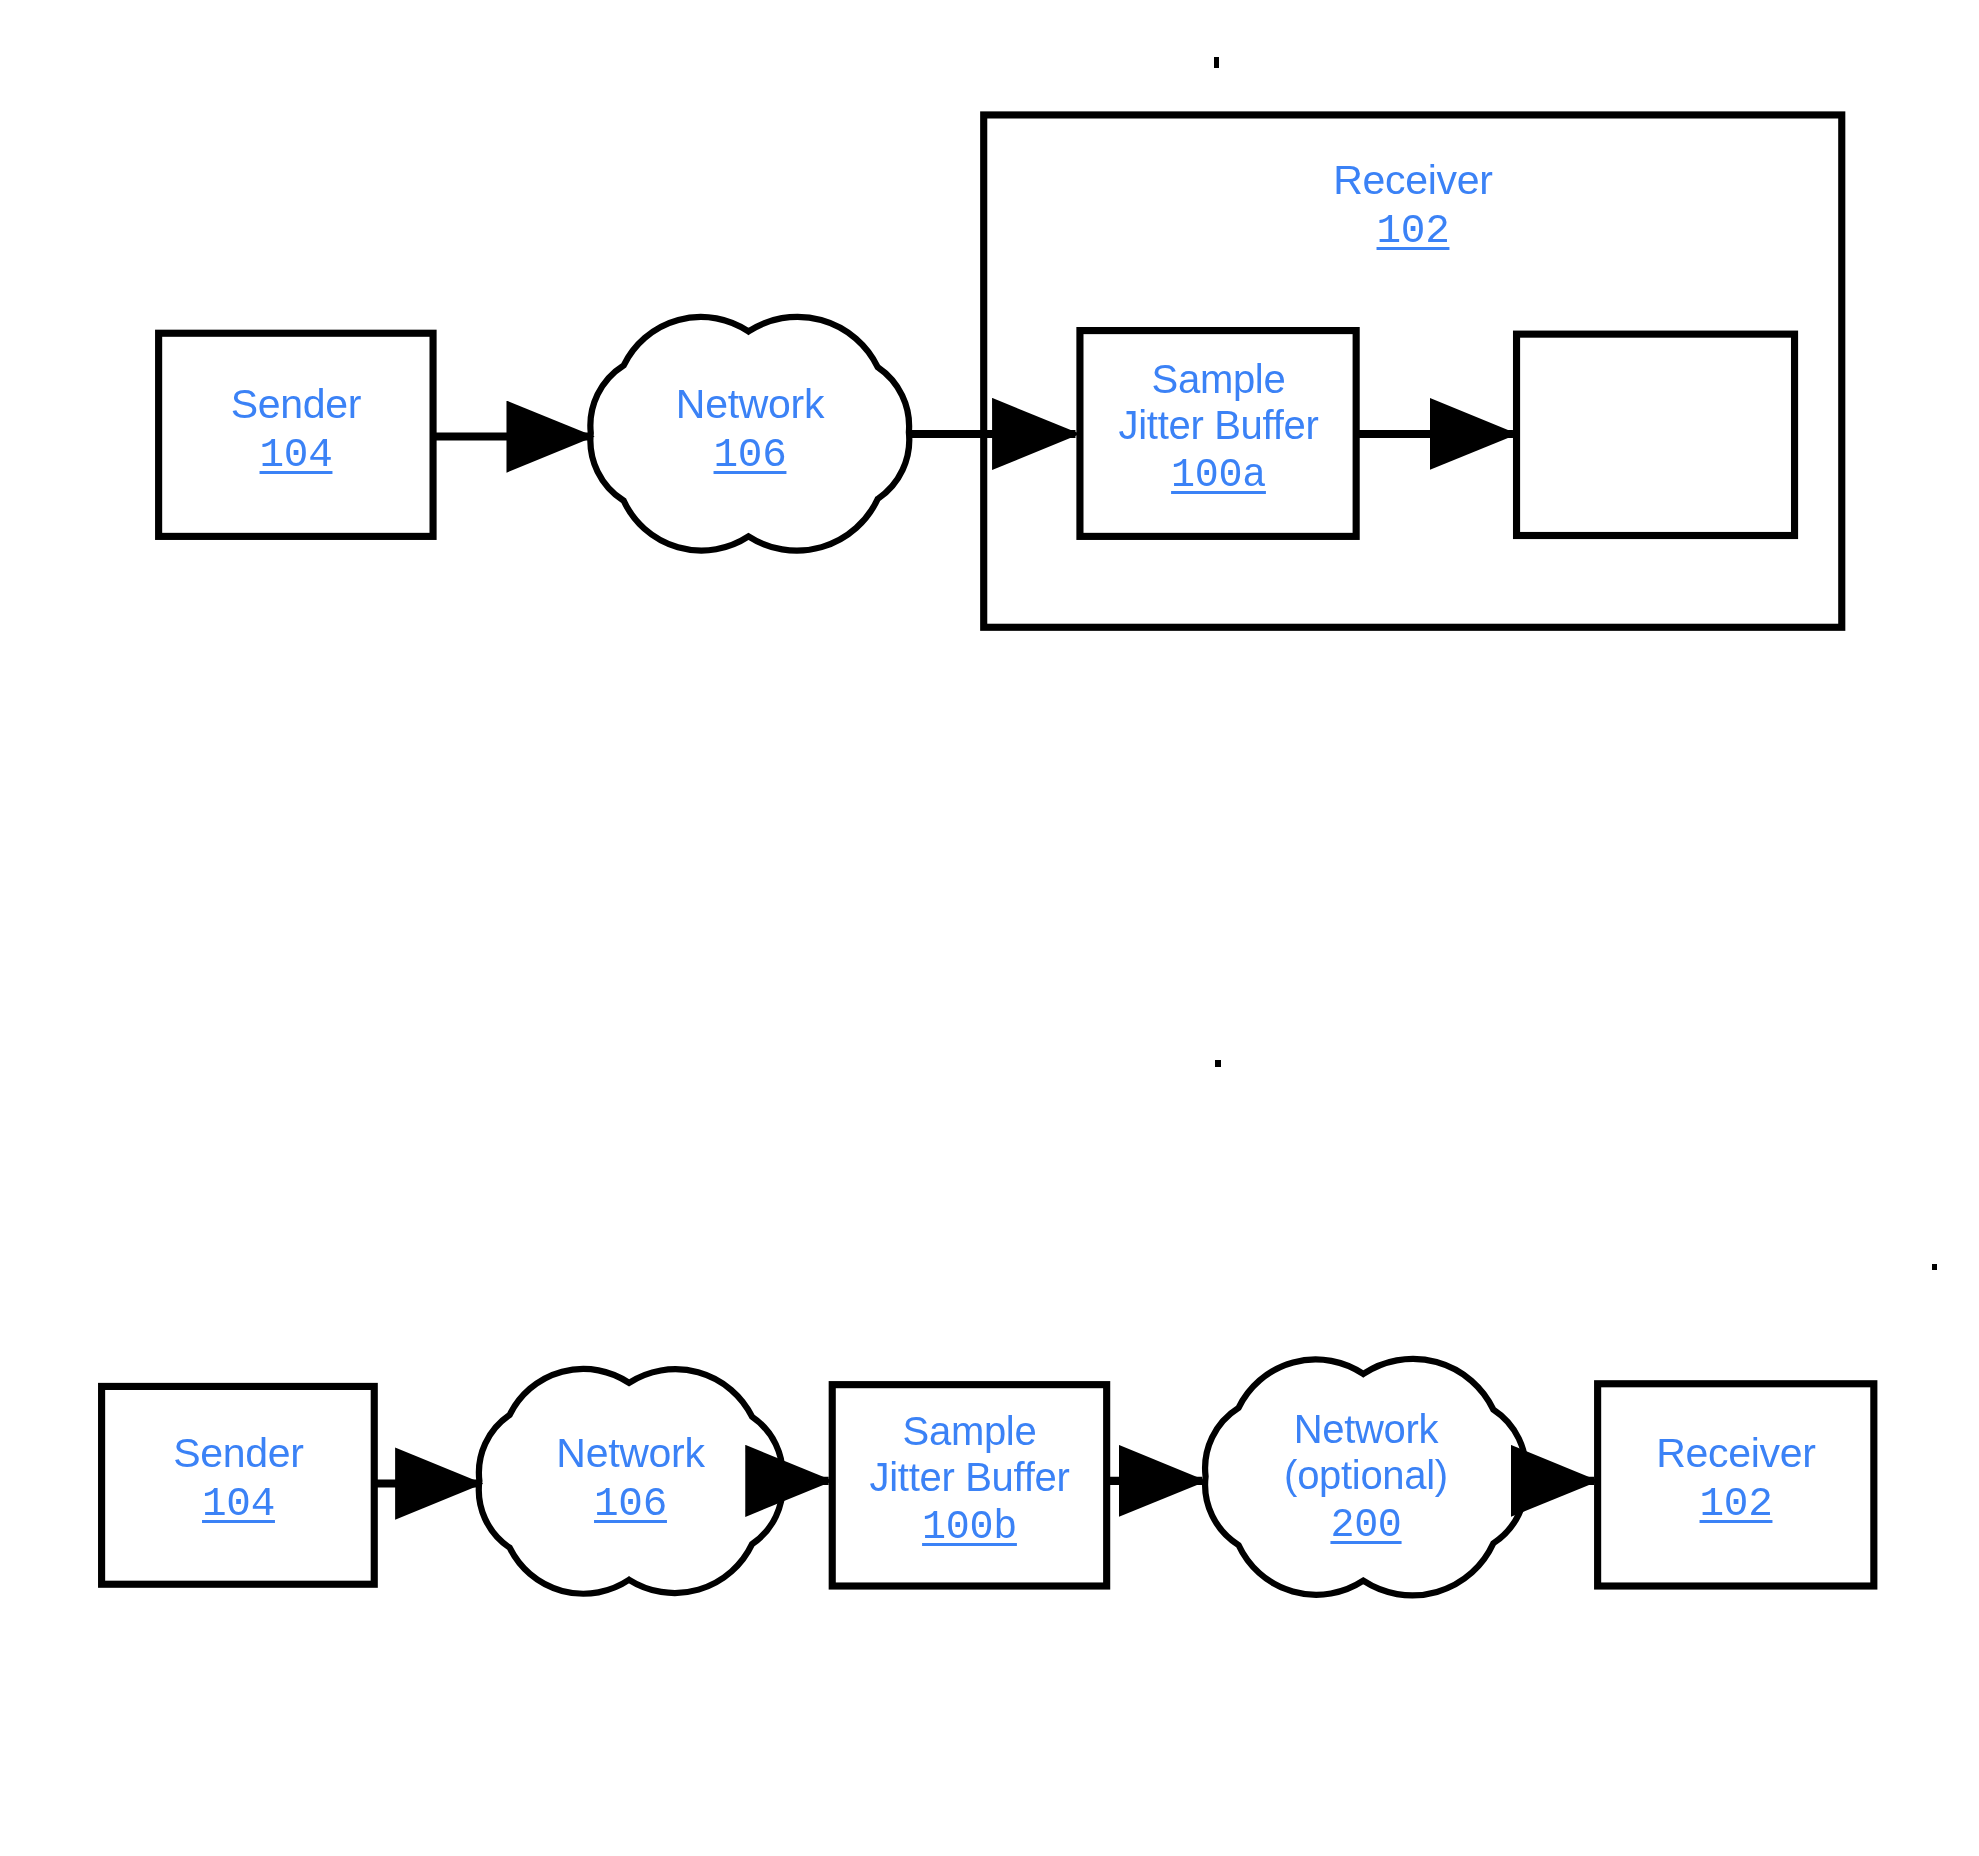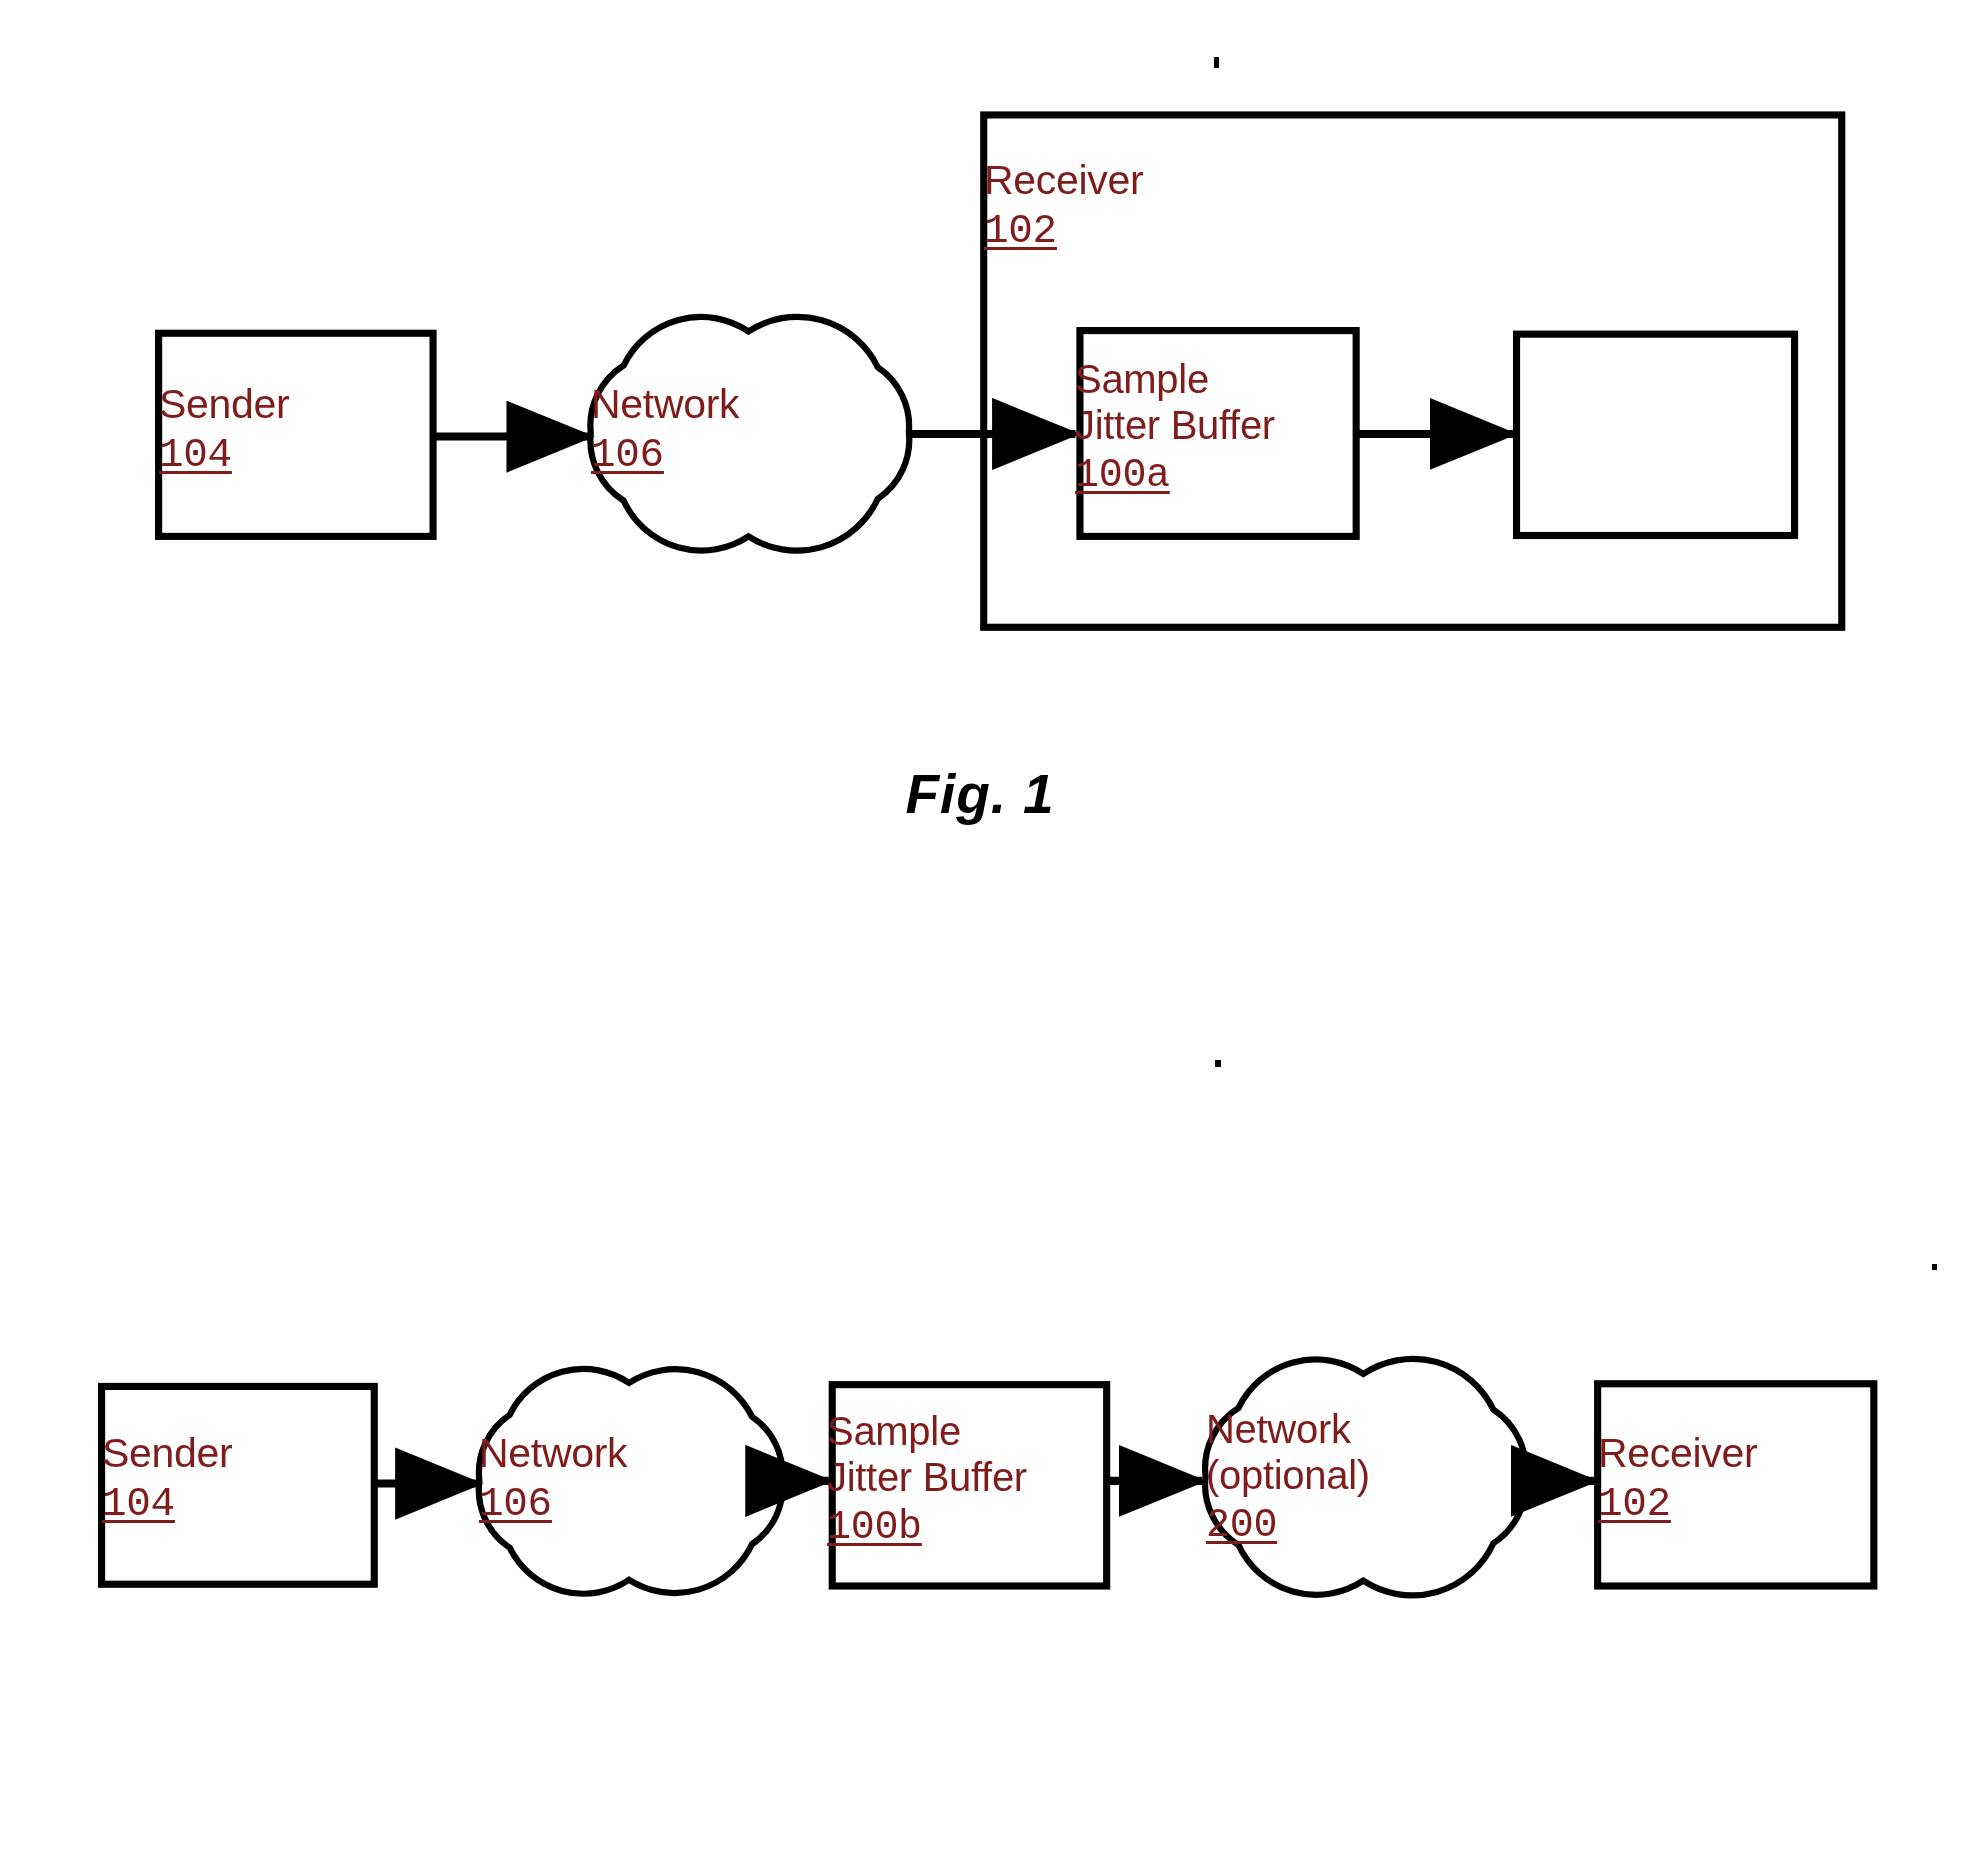--- a/index.html
+++ b/index.html
@@ -24,22 +24,23 @@
   svg.sheet-svg {
     position: absolute;
     left: 0;
     top: 0;
     width: 1979px;
     height: 1856px;
     display: block;
   }
   .node-label {
     position: absolute;
+    text-align: center;
     font-family: "Liberation Sans", sans-serif;
-    color: #7f1d1d;
+    color: #3b82f6;
     line-height: 1.16;
     font-size: 41px;
     letter-spacing: -0.3px;
     white-space: nowrap;
     user-select: none;
   }
   .node-label .ref {
     text-decoration: underline;
     text-underline-offset: 4.5px;
     text-decoration-thickness: 2.7px;
@@ -149,21 +150,20 @@
     <span class="ref">106</span>
   </div>
 
   <div class="node-label" style="left:1075px; top:356px; width:287px; font-size:40px;">
     <span>Sample</span><br>
     <span>Jitter Buffer</span><br>
     <span class="ref">100a</span>
   </div>
 
 
-  <div class="fig-caption" style="left:784px; top:762px; width:392px;">Fig. 1</div>
 
   <div class="node-label" style="left:102px; top:1430px; width:273px;">
     <span>Sender</span><br>
     <span class="ref">104</span>
   </div>
 
   <div class="node-label" style="left:479px; top:1430px; width:303px;">
     <span>Network</span><br>
     <span class="ref">106</span>
   </div>

